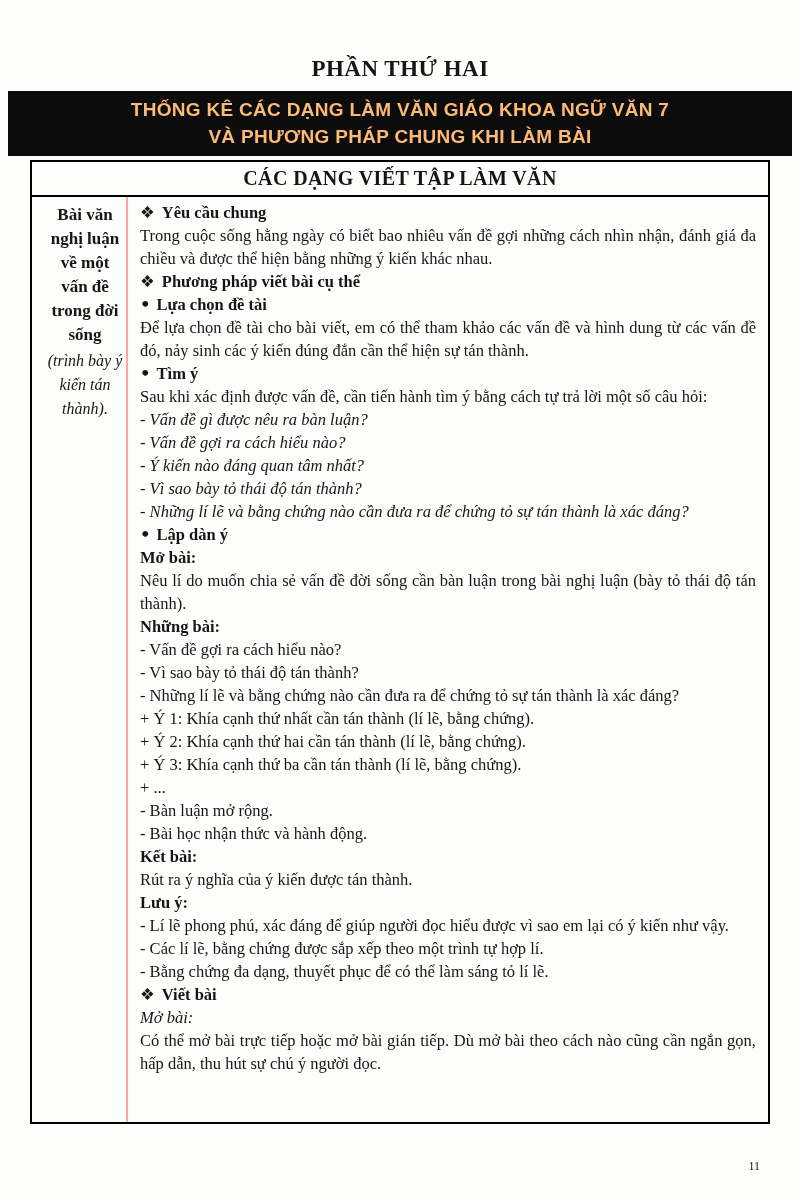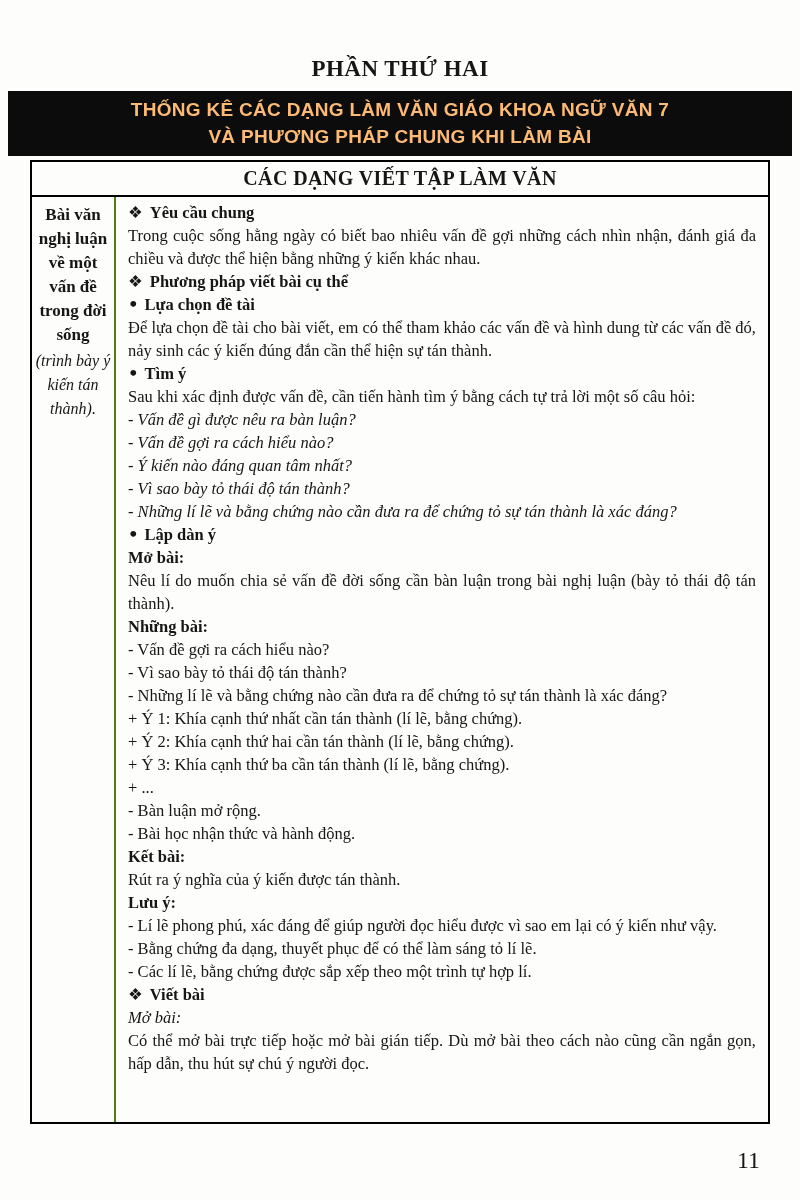--- a/index.html
+++ b/index.html
@@ -21,39 +21,39 @@
   .table{
     width:740px;margin:4px auto 0;border:2px solid #000;box-sizing:border-box;
     background:#fdfdfb;
   }
   .table-header{
     border-bottom:2px solid #000;text-align:center;font-weight:bold;
     font-size:20px;padding:5px 0;letter-spacing:.4px;
   }
   .table-body{display:flex;min-height:925px;}
   .side-cell{
-    width:84px;border-right:2px solid #4d7c0f;box-sizing:border-box;
-    padding:6px 3px;text-align:center;font-size:17px;line-height:24px;
+    width:84px;border-right:2px solid #fca5a5;box-sizing:border-box;
+    padding:6px 3px;text-align:center;font-size:17px;line-height:24px;margin-left:12px;
   }
   .side-bold{font-weight:bold;display:block;}
   .side-italic{font-style:italic;display:block;font-size:16px;margin-top:2px;}
   .content-cell{
     flex:1;padding:4px 12px 18px 12px;font-size:16.5px;line-height:23px;
     text-align:justify;
   }
   .line{margin:0;}
   .h-diamond{font-weight:bold;text-align:left;}
   .h-bullet{font-weight:bold;text-align:left;}
   .marker{margin-right:7px;font-family:"DejaVu Sans",sans-serif;}
   .h-bullet .marker{margin-right:6px;}
   .italic{font-style:italic;}
   .bold{font-weight:bold;text-align:left;}
   .italic-head{font-style:italic;text-align:left;}
   .page-number{
-    position:absolute;right:40px;bottom:26px;font-size:24px;
+    position:absolute;right:40px;bottom:26px;font-size:12px;
   }
 </style>
 </head>
 <body>
 
 <div class="page">
 
   <h1 class="part-title">PHẦN THỨ HAI</h1>
 
   <div class="banner">
@@ -91,22 +91,22 @@
           <p class="line para">+ Ý 1: Khía cạnh thứ nhất cần tán thành (lí lẽ, bằng chứng).</p>
           <p class="line para">+ Ý 2: Khía cạnh thứ hai cần tán thành (lí lẽ, bằng chứng).</p>
           <p class="line para">+ Ý 3: Khía cạnh thứ ba cần tán thành (lí lẽ, bằng chứng).</p>
           <p class="line para">+ ...</p>
           <p class="line para">- Bàn luận mở rộng.</p>
           <p class="line para">- Bài học nhận thức và hành động.</p>
           <p class="line bold">Kết bài:</p>
           <p class="line para">Rút ra ý nghĩa của ý kiến được tán thành.</p>
           <p class="line bold">Lưu ý:</p>
           <p class="line para">- Lí lẽ phong phú, xác đáng để giúp người đọc hiểu được vì sao em lại có ý kiến như vậy.</p>
+          <p class="line para">- Các lí lẽ, bằng chứng được sắp xếp theo một trình tự hợp lí.</p>
           <p class="line para">- Bằng chứng đa dạng, thuyết phục để có thể làm sáng tỏ lí lẽ.</p>
-          <p class="line para">- Các lí lẽ, bằng chứng được sắp xếp theo một trình tự hợp lí.</p>
           <p class="line h-diamond"><span class="marker">❖</span><span>Viết bài</span></p>
           <p class="line italic-head">Mở bài:</p>
           <p class="line para">Có thể mở bài trực tiếp hoặc mở bài gián tiếp. Dù mở bài theo cách nào cũng cần ngắn gọn, hấp dẫn, thu hút sự chú ý người đọc.</p>
         </div>
     </div>
   </div>
 
   <div class="page-number">11</div>
 
 </div>

